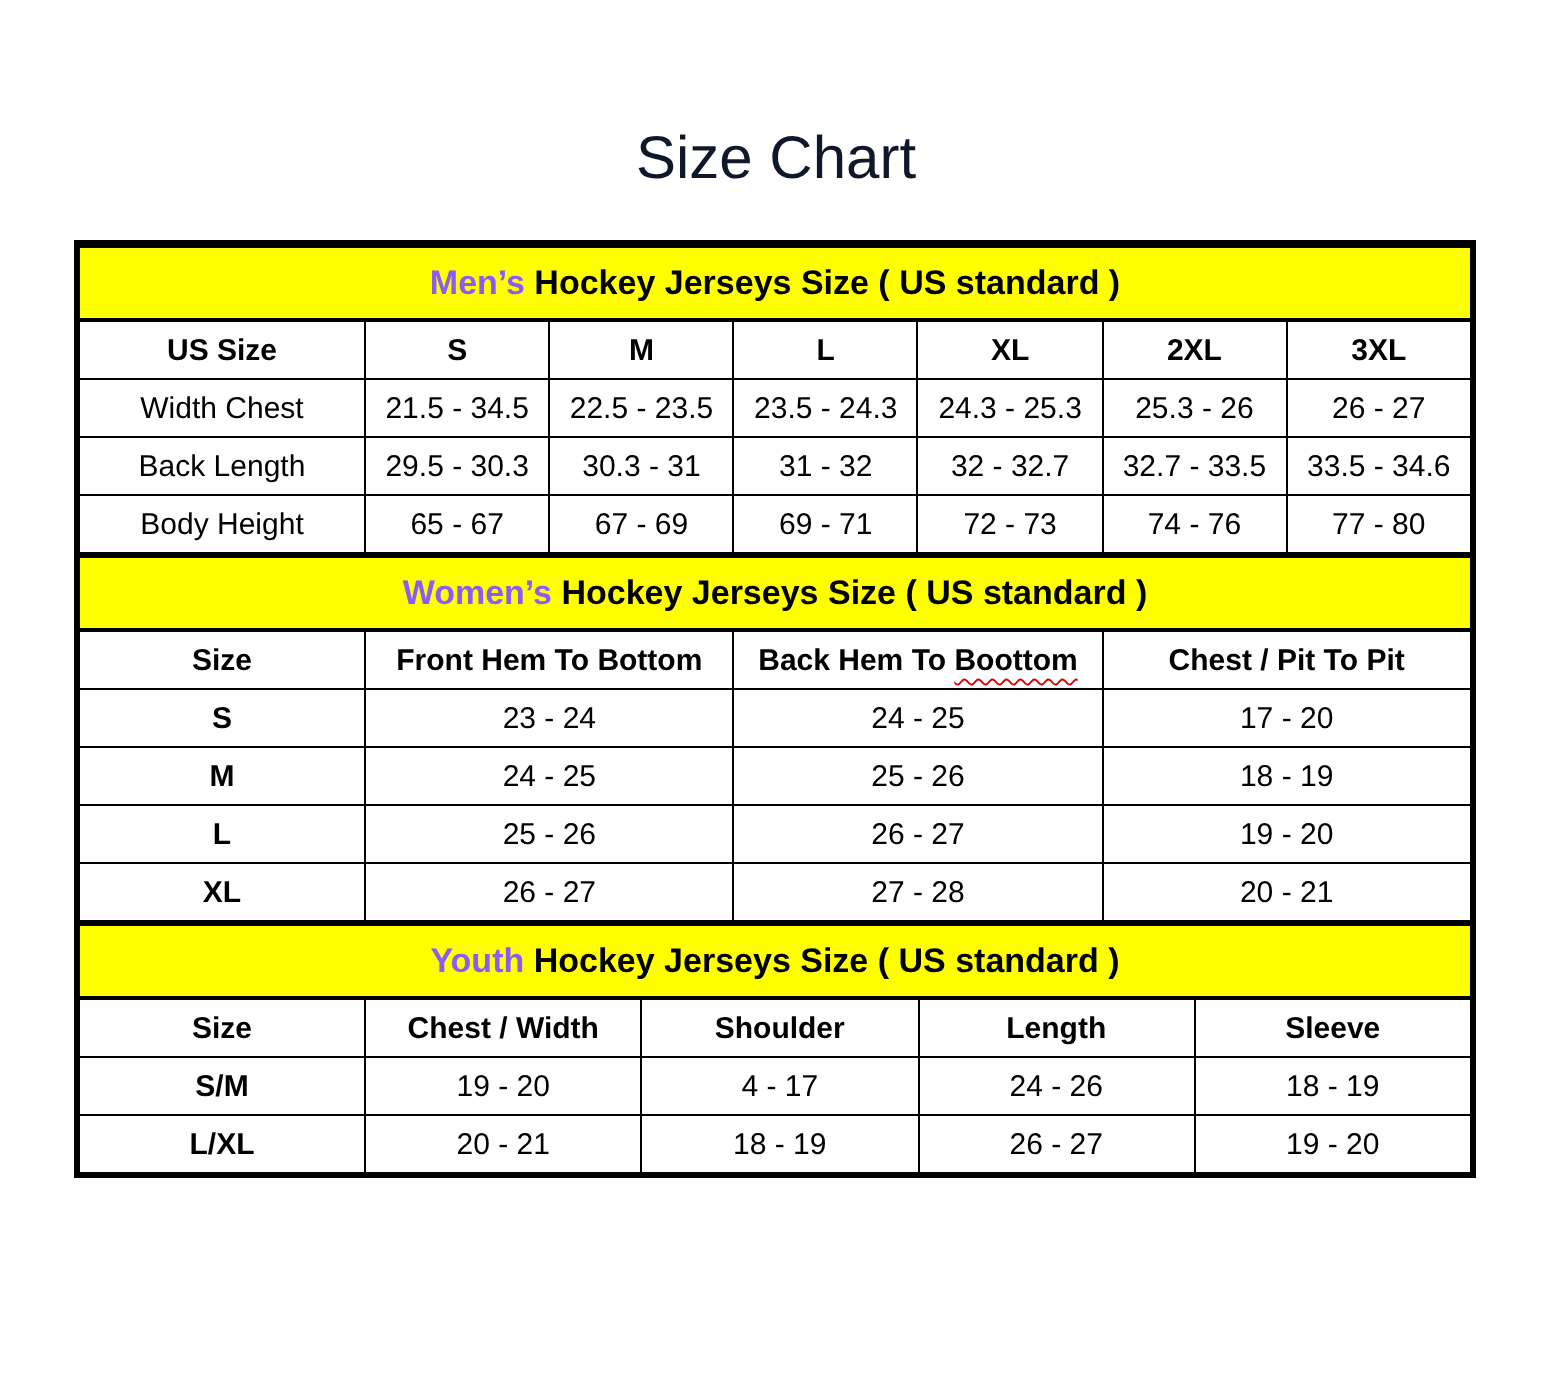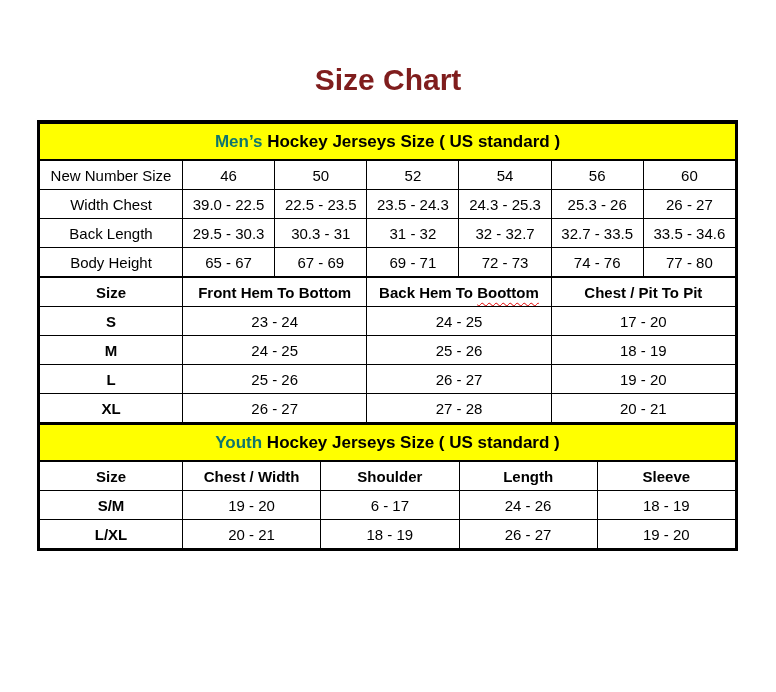--- a/index.html
+++ b/index.html
@@ -14,22 +14,22 @@
     width: 776px;
     height: 692px;
     background: #ffffff;
     overflow: hidden;
   }
   h1.page-title {
     margin: 62px 0 0 0;
     text-align: center;
     font-size: 30px;
     line-height: 36px;
-    font-weight: bold;
-    color: #7f1d1d;
+    font-weight: normal;
+    color: #0f172a;
     letter-spacing: 0px;
   }
   .tables-wrap {
     box-sizing: border-box;
     width: 701px;
     margin: 22px 0 0 37px;
     border: 2px solid #000000;
     background: #ffffff;
   }
   table.size-table {
@@ -49,21 +49,21 @@
     white-space: nowrap;
   }
   tr.band-row th {
     background: #FFFF00;
     height: 35px;
     font-size: 17px;
     font-weight: bold;
     border-top: 2px solid #000000;
     border-bottom: 2px solid #000000;
   }
-  .band-accent { color: #0f766e; }
+  .band-accent { color: #8b5cf6; }
   tr.header-row th { font-weight: bold; font-size: 15px; }
   td.row-label { font-weight: normal; }
   th.row-label-bold { font-weight: bold; font-size: 15px; }
   .squiggle {
     text-decoration-line: underline;
     text-decoration-style: wavy;
     text-decoration-color: #E00000;
     text-decoration-thickness: 1px;
     text-underline-offset: 4px;
   }
@@ -84,32 +84,32 @@
           <col>
           <col>
           <col>
           <col>
           <col>
       </colgroup>
       <tbody>
         <tr class="band-row">
           <th colspan="7"><span class="band-accent">Men’s</span><span> Hockey Jerseys Size ( US standard )</span></th>
         </tr>
-        <tr>
-          <td class="row-label">New Number Size</td>
-          <td>46</td>
-          <td>50</td>
-          <td>52</td>
-          <td>54</td>
-          <td>56</td>
-          <td>60</td>
+        <tr class="header-row">
+          <th>US Size</th>
+          <th>S</th>
+          <th>M</th>
+          <th>L</th>
+          <th>XL</th>
+          <th>2XL</th>
+          <th>3XL</th>
         </tr>
         <tr>
           <td class="row-label">Width Chest</td>
-          <td>39.0 - 22.5</td>
+          <td>21.5 - 34.5</td>
           <td>22.5 - 23.5</td>
           <td>23.5 - 24.3</td>
           <td>24.3 - 25.3</td>
           <td>25.3 - 26</td>
           <td>26 - 27</td>
         </tr>
         <tr>
           <td class="row-label">Back Length</td>
           <td>29.5 - 30.3</td>
           <td>30.3 - 31</td>
@@ -131,20 +131,23 @@
     </table>
 
     <table class="size-table">
       <colgroup>
         <col style="width:143px">
           <col>
           <col>
           <col>
       </colgroup>
       <tbody>
+        <tr class="band-row">
+          <th colspan="4"><span class="band-accent">Women’s</span><span> Hockey Jerseys Size ( US standard )</span></th>
+        </tr>
         <tr class="header-row">
           <th>Size</th>
           <th>Front Hem To Bottom</th>
           <th><span>Back Hem To </span><span class="squiggle">Boottom</span></th>
           <th>Chest / Pit To Pit</th>
         </tr>
         <tr>
           <th class="row-label-bold">S</th>
           <td>23 - 24</td>
           <td>24 - 25</td>
@@ -186,21 +189,21 @@
         <tr class="header-row">
           <th>Size</th>
           <th>Chest / Width</th>
           <th>Shoulder</th>
           <th>Length</th>
           <th>Sleeve</th>
         </tr>
         <tr>
           <th class="row-label-bold">S/M</th>
           <td>19 - 20</td>
-          <td>6 - 17</td>
+          <td>4 - 17</td>
           <td>24 - 26</td>
           <td>18 - 19</td>
         </tr>
         <tr>
           <th class="row-label-bold">L/XL</th>
           <td>20 - 21</td>
           <td>18 - 19</td>
           <td>26 - 27</td>
           <td>19 - 20</td>
         </tr>

